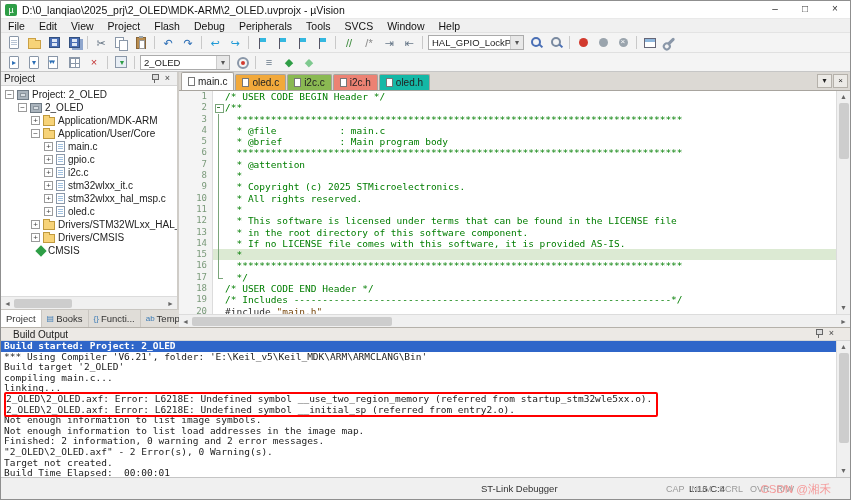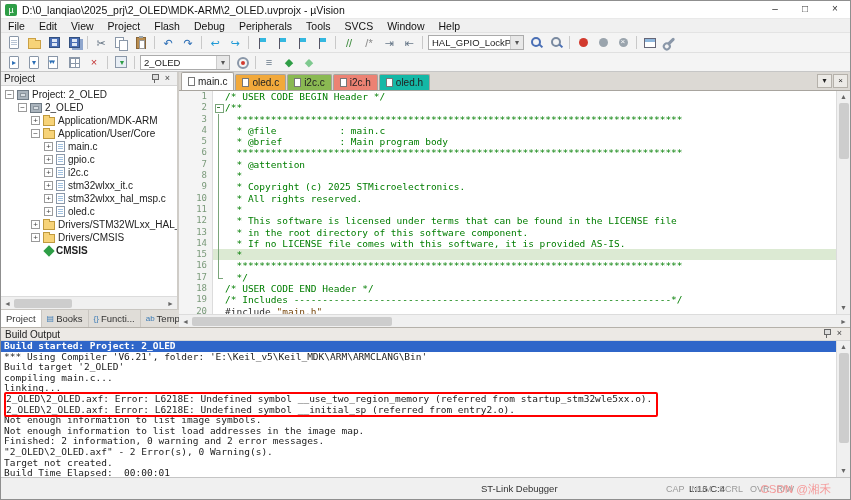--- a/index.html
+++ b/index.html
@@ -114,21 +114,21 @@
 .f-end::before{content:'';position:absolute;left:5px;top:0;height:6px;width:1px;background:#7aa57a}
 .f-end::after{content:'';position:absolute;left:5px;top:6px;width:5px;height:1px;background:#7aa57a}
 .cmt{color:#007d00}
 .pp{color:#333}
 .str{color:#7a4a10}
 .vscroll{width:14px;flex:none;background:#f0f0f0;border-left:1px solid #dcdcdc;display:flex;flex-direction:column;align-items:center;font-size:7px;color:#666}
 .vscroll .arr{height:12px;line-height:12px;flex:none}
 .vscroll .track{flex:1;width:100%;display:flex;justify-content:center}
 .vscroll .thumb{width:10px;background:#cdcdcd;border-radius:2px}
 
-.out-header{height:13px;background:#ece9e5;border-top:1px solid #b5b1aa;display:flex;align-items:center;padding:0 4px;font-size:10px;flex:none}
+.out-header{height:13px;background:#ece9e5;border-top:1px solid #b5b1aa;display:flex;align-items:center;padding:0 12px;font-size:10px;flex:none}
 .out-header .sp{flex:1}
 .out-body{height:137px;background:#fff;border-top:1px solid #d5d5d5;display:flex;flex:none;overflow:hidden}
 .out-lines{flex:1;overflow:hidden;font-family:"DejaVu Sans Mono","Liberation Mono",monospace;font-size:9.5px;padding-left:3px;min-width:0}
 .out-line{height:10.6px;line-height:10.6px;white-space:pre}
 .out-line.selected{background:#2f66c9;color:#fff;font-weight:bold;margin-left:-3px;padding-left:3px}
 .red-box{display:block;width:fit-content;border:2px solid #f00;border-radius:2px;margin:-2px 0;background:#fff;position:relative;z-index:1;padding-right:4px}
 
 .statusbar{height:22px;background:#f0f0f0;border-top:1px solid #c5c5c5;position:relative;flex:none;font-size:9.5px;color:#333}
 .sb-debugger{position:absolute;left:480px;top:5px}
 .sb-cursor{position:absolute;left:688px;top:5px}
@@ -358,21 +358,21 @@
           <div class="tree-row" style="padding-left: 30px;">
             <span class="exp">+</span>
             <span class="ti ti-folder"></span>
             <span class="tree-label">Drivers/STM32WLxx_HAL_Driver</span>
           </div>
           <div class="tree-row" style="padding-left: 30px;">
             <span class="exp">+</span>
             <span class="ti ti-folder"></span>
             <span class="tree-label">Drivers/CMSIS</span>
           </div>
-          <div class="tree-row" style="padding-left: 30px; font-weight: bold;">
+          <div class="tree-row" style="padding-left: 22px;">
             <span class="exp none">−</span>
             <span class="ti ti-cmsis"></span>
             <span class="tree-label">CMSIS</span>
           </div>
         </div>
       <div class="hscroll">
         <span class="arr">◄</span>
         <span class="thumb" style="width:58px"></span>
         <span class="sp" style="flex:1"></span>
         <span class="arr">►</span>

